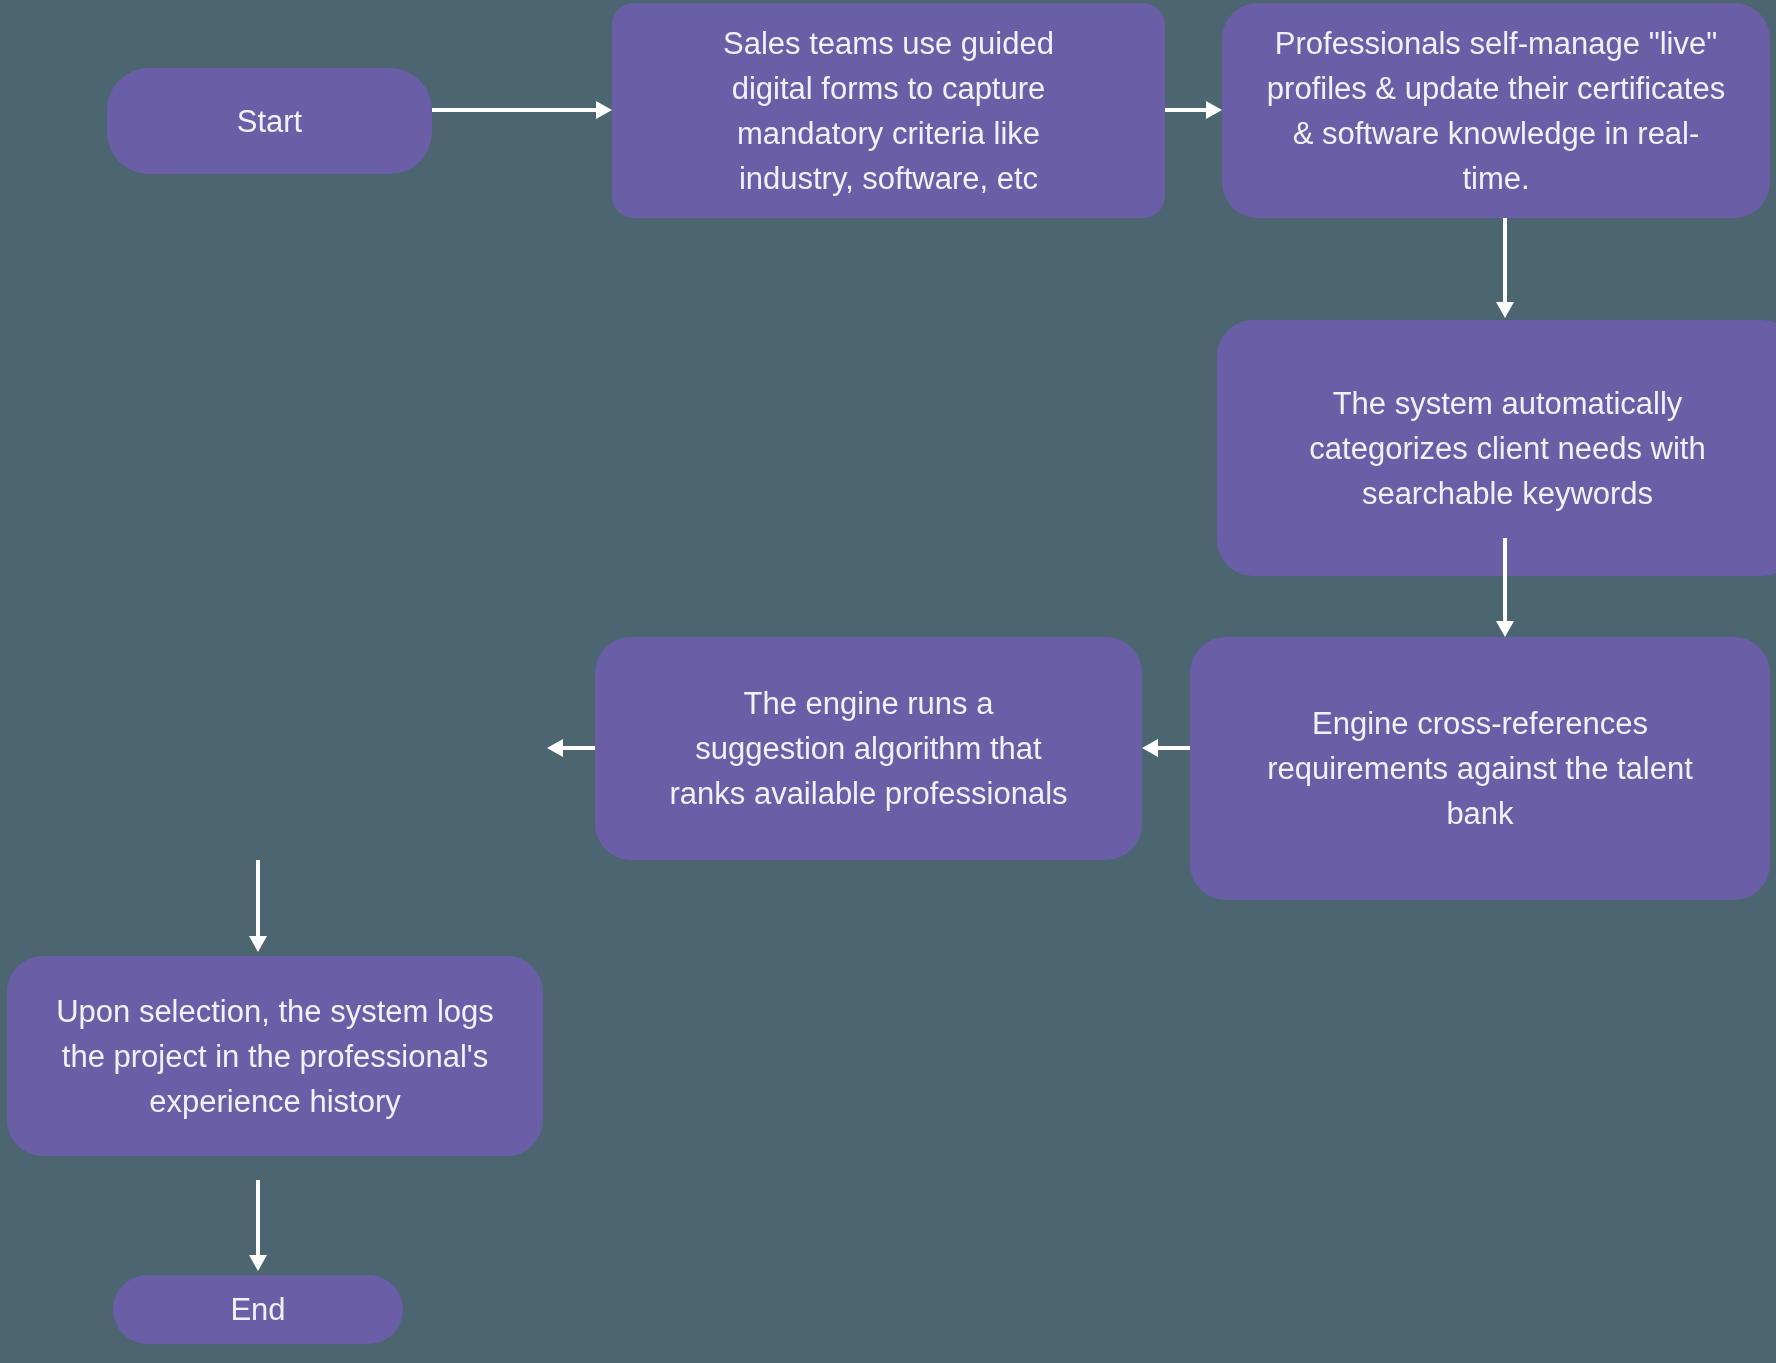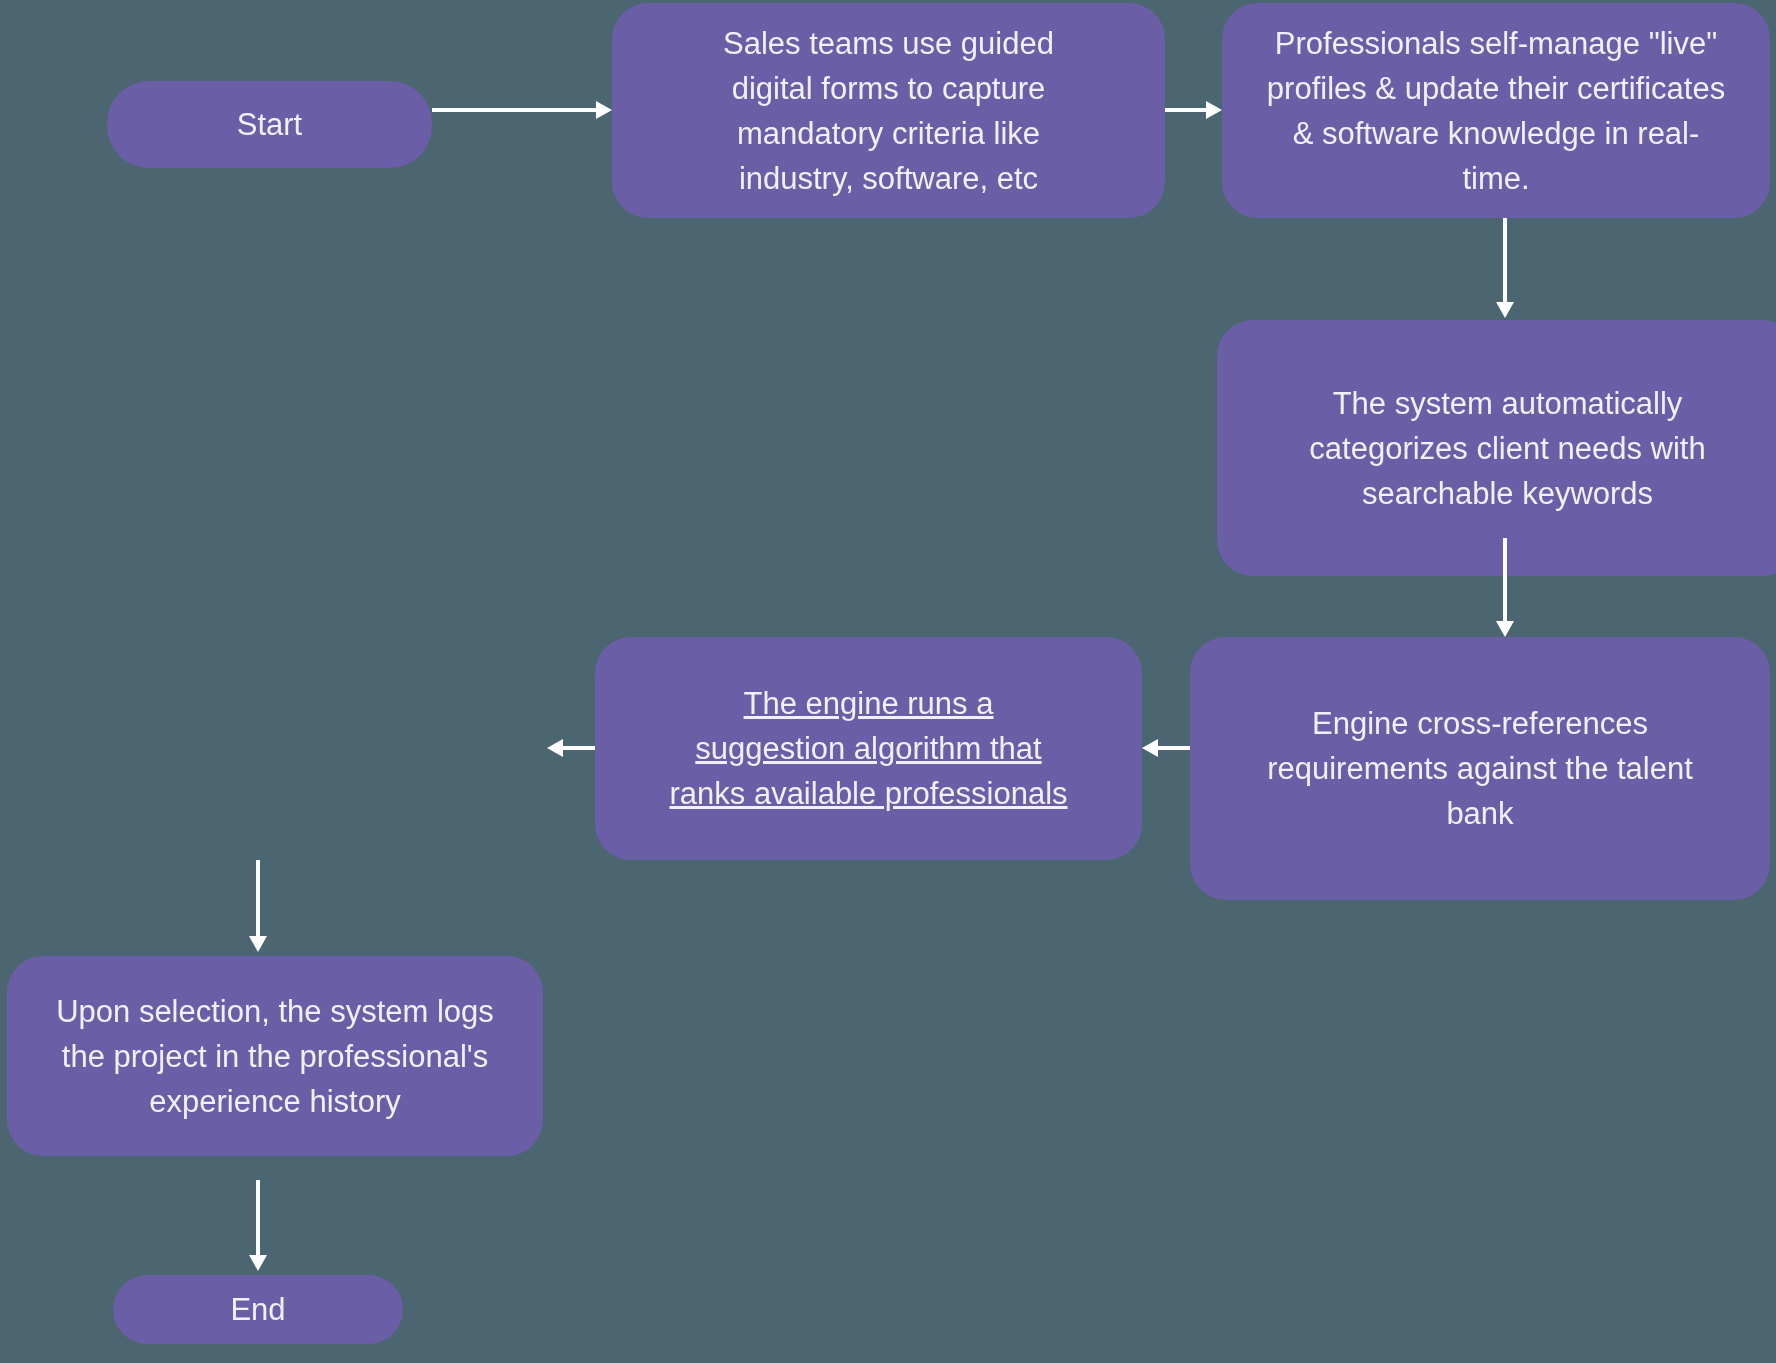--- a/index.html
+++ b/index.html
@@ -22,26 +22,26 @@
     color:var(--text);
     border-radius:36px;
     display:flex;align-items:center;justify-content:center;
     text-align:center;
     font-size:31px;line-height:45px;
     box-sizing:border-box;
   }
   .terminator{border-radius:42px;}
 
   
-  #node-start      {left:107px; top:81px;   width:325px; height:87px;}
-  #node-sales      {left:612px; top:3px;    width:553px; height:215px; padding:0 76px;}
+  #node-start      {left:107px; top:68px;   width:325px; height:106px;}
+  #node-sales      {left:612px; top:3px;    width:553px; height:215px; padding:0 76px;border-radius:22px;}
   #node-profiles   {left:1222px;top:3px;    width:548px; height:215px; padding:0 42px;}
   #node-categorize {left:1187px;top:320px;  width:581px; height:256px; padding:0 75px;margin-left:30px;}
   #node-crossref   {left:1190px;top:637px;  width:580px; height:263px; padding:0 70px;}
-  #node-suggestion {left:595px; top:637px;  width:547px; height:223px; padding:0 73px;text-decoration:underline;}
+  #node-suggestion {left:595px; top:637px;  width:547px; height:223px; padding:0 73px;}
   #node-review     {left:5px;   top:635px;  width:537px; height:225px; padding:0 63px;}
   #node-log        {left:7px;   top:956px;  width:536px; height:200px; padding:0 48px;}
   #node-end        {left:113px; top:1275px; width:290px; height:69px;}
 
   
   .edge-h{position:absolute;height:4px;background:var(--arrow);}
   .edge-v{position:absolute;width:4px;background:var(--arrow);}
   .head-right::after{
     content:"";position:absolute;right:-16px;top:50%;transform:translateY(-50%);
     border-top:9px solid transparent;border-bottom:9px solid transparent;

